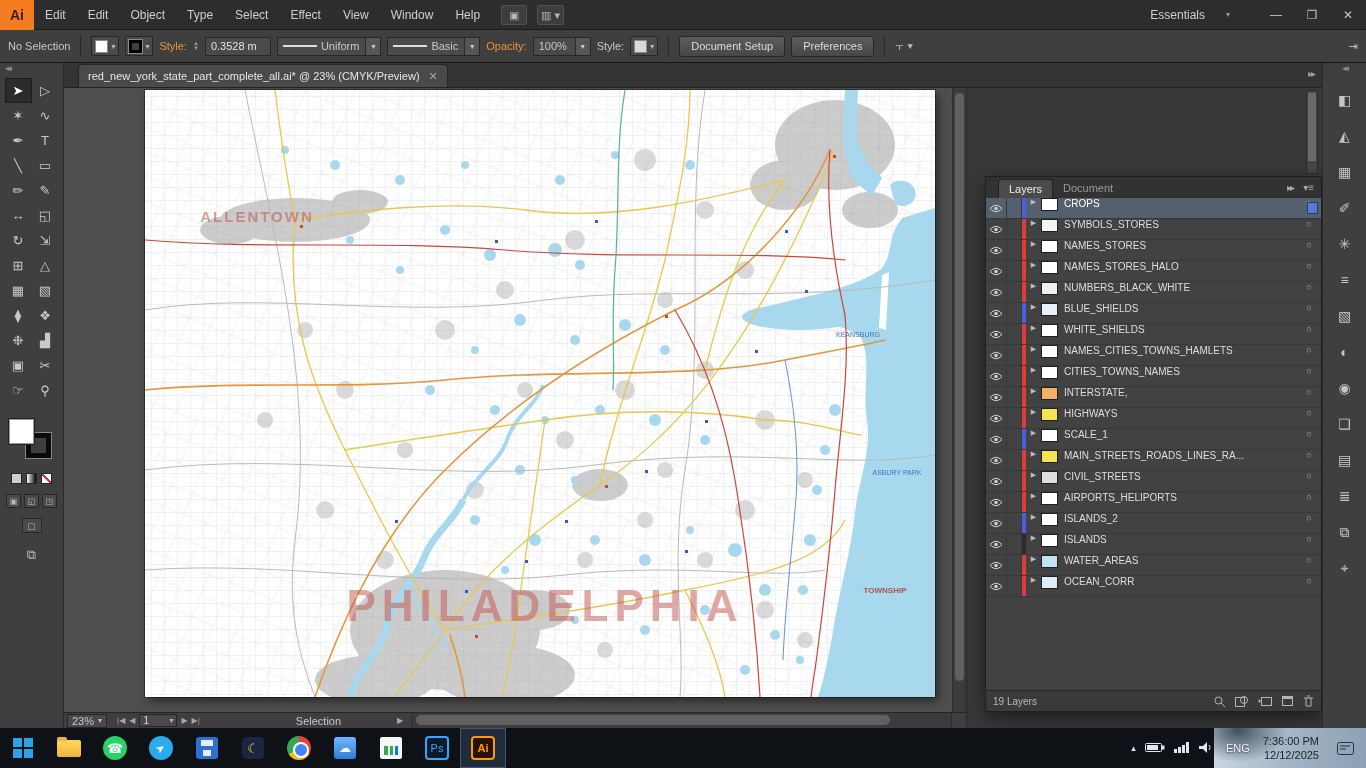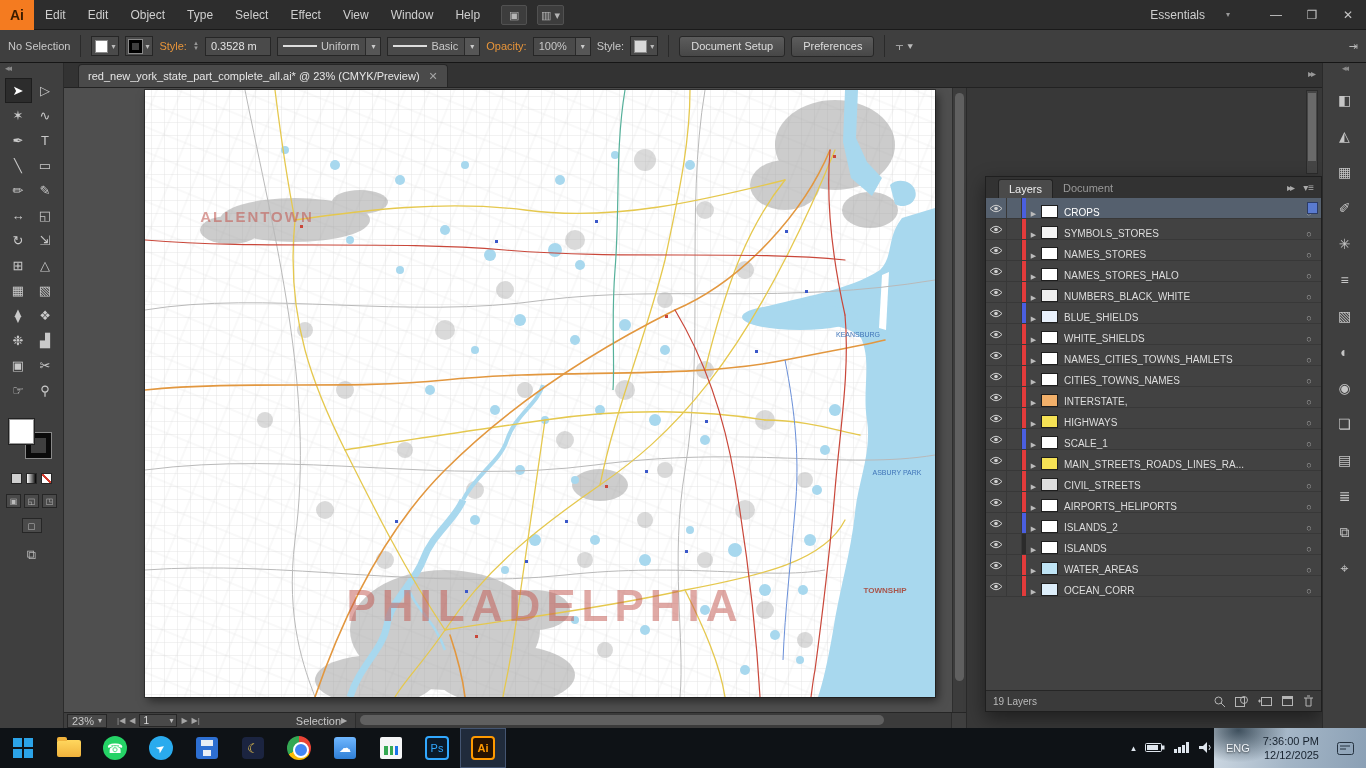--- a/index.html
+++ b/index.html
@@ -62,39 +62,39 @@
   #artboard{position:absolute;left:81px;top:2px;width:790px;height:607px;background:#fff;box-shadow:3px 4px 9px rgba(0,0,0,.5),0 0 0 1px #333}
   #map{width:100%;height:100%;display:block}
   #vscroll{position:absolute;right:0;top:0;width:14px;height:624px;background:#3c3c3c;border-left:1px solid #2e2e2e}
   .vthumb{position:absolute;left:2px;top:5px;width:9px;height:588px;background:#606060;border-radius:5px}
 
   
   #statusbar{position:absolute;left:64px;top:712px;width:902px;height:16px;background:#3f3f3f;border-top:1px solid #262626;display:flex;align-items:center;font-size:11px;color:#c8c8c8}
   .zoom-box{display:flex;align-items:center;gap:4px;background:#494949;border:1px solid #262626;height:14px;padding:0 4px;margin-left:3px}
   .nav{display:flex;align-items:center;gap:4px;margin-left:10px;color:#a5a5a5;font-size:8px}
   .ab-field{background:#494949;border:1px solid #262626;width:38px;height:13px;font-size:10px;color:#ddd;display:flex;align-items:center;justify-content:space-between;padding:0 3px}
-  .status-label{margin-left:96px;display:flex;align-items:center;}
+  .status-label{margin-left:96px;display:flex;align-items:center;gap:56px}
   .hscroll{flex:1;height:15px;margin-left:8px;background:#3b3b3b;border-left:1px solid #2d2d2d;position:relative}
   .hthumb{position:absolute;left:4px;top:2px;height:10px;width:88%;background:#606060;border-radius:5px}
   .sb-corner{width:15px;height:15px;background:#3f3f3f;border-left:1px solid #2d2d2d}
 
   
   #dockbg{position:absolute;left:966px;top:88px;width:356px;height:640px;background:#383838;border-left:1px solid #2a2a2a}
   .dock-vscroll{position:absolute;right:4px;top:2px;width:12px;height:84px;background:#454545;border:1px solid #2c2c2c}
   .dock-vthumb{position:absolute;left:1px;top:2px;width:8px;height:68px;background:#6a6a6a}
 
   
   #layers-panel{position:absolute;left:985px;top:176px;width:337px;height:536px;background:#424242;border:1px solid #1f1f1f;box-shadow:0 7px 18px rgba(0,0,0,.45)}
   .panel-header{height:21px;background:#323232;position:relative;display:flex;align-items:flex-end}
   .ptab{height:19px;padding:0 10px;font-size:11px;line-height:18px}
   .ptab.active{background:#4a4a4a;border:1px solid #222;border-bottom:none;color:#eee;border-radius:3px 3px 0 0;margin-left:12px}
   .ptab.inactive{color:#9a9a9a}
   .ph-icons{position:absolute;right:7px;top:5px;color:#aaa;font-size:10px;display:flex;gap:10px;letter-spacing:-2px}
   .layer-rows{position:absolute;top:21px;left:0;right:0;bottom:21px;background:#424242;overflow:hidden}
-  .layer-row{height:21px;display:flex;align-items:flex-end;border-bottom:1px solid #383838;position:relative;font-size:10px;color:#ddd}
+  .layer-row{height:21px;display:flex;align-items:flex-start;border-bottom:1px solid #383838;position:relative;font-size:10px;color:#ddd}
   .layer-row.selected{background:#55606e;color:#fff}
   .eye{width:21px;height:100%;border-right:1px solid #383838;display:flex;align-items:center;justify-content:center;flex:none}
   .lockcol{width:15px;height:100%;border-right:1px solid #383838;flex:none}
   .colorbar{width:4px;height:100%;flex:none}
   .tri{width:15px;font-size:7px;color:#bbb;text-align:center;flex:none}
   .thumb{width:17px;height:13px;border:1px solid #1e1e1e;background:#fff;margin-right:6px;flex:none}
   .lname{flex:1;white-space:nowrap;overflow:hidden}
   .target{width:24px;text-align:center;color:#a8a8a8;font-size:9px;flex:none}
   .sel-chip{position:absolute;right:3px;top:4px;width:11px;height:12px;background:#5a7bd0;border:1px solid #2c3c66}
   .panel-footer{position:absolute;bottom:0;left:0;right:0;height:21px;background:#3a3a3a;border-top:1px solid #262626;display:flex;align-items:center;font-size:10px;color:#bbb;padding:0 7px}

